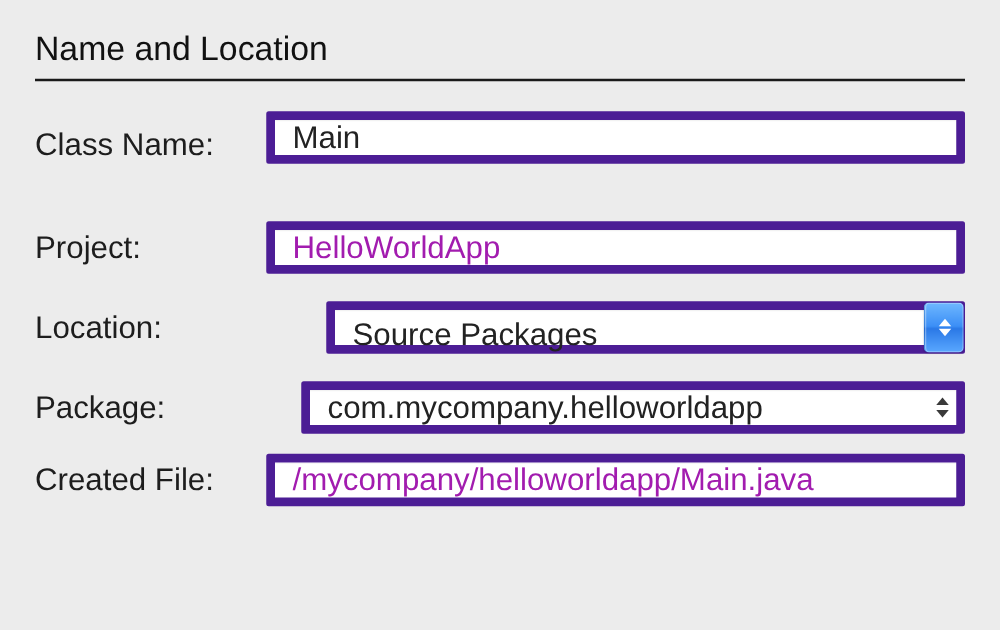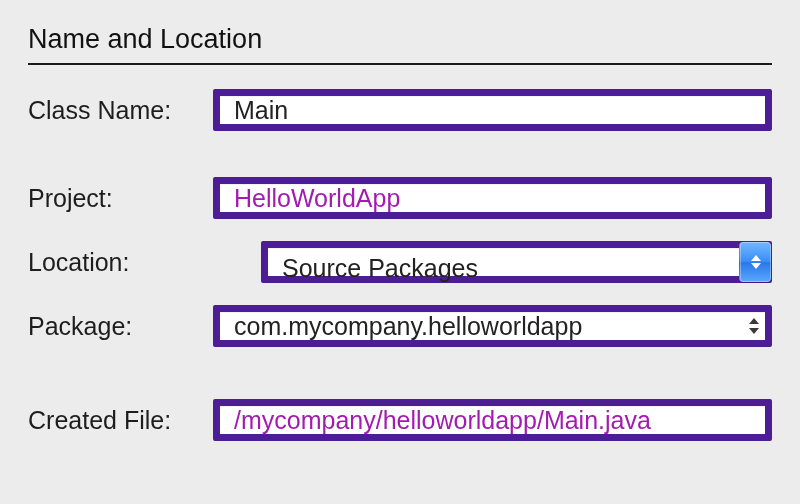--- a/index.html
+++ b/index.html
@@ -22,20 +22,21 @@
       border-bottom: 2px solid #1a1a1a;
       margin-bottom: 24px;
     }
     .form-row {
       display: flex;
       align-items: center;
       margin-bottom: 22px;
     }
     .form-row.big-gap {
       margin-bottom: 46px;
+      align-items: flex-end;
     }
     .form-label {
       width: 185px;
       flex: 0 0 185px;
       font-size: 25px;
       font-weight: 400;
       color: #1d1d1d;
     }
     .form-control-wrap {
       flex: 1;
@@ -150,21 +151,21 @@
       <div class="select-wrap">
         <div class="select-face">Source Packages</div>
         <div class="select-blue-cap">
           <span class="tri-up"></span>
           <span class="tri-down"></span>
         </div>
       </div>
     </div>
   </div>
 
-  <div class="form-row" style="margin-bottom:52px;">
+  <div class="form-row" style="margin-bottom:16px;gap:28px;">
     <div class="form-label">Package:</div>
     <div class="form-control-wrap">
       <div class="combo-wrap">
         <input type="text" class="combo-face" value="com.mycompany.helloworldapp" style="">
         <div class="combo-arrows">
           <span class="tri-up"></span>
           <span class="tri-down"></span>
         </div>
       </div>
     </div>

